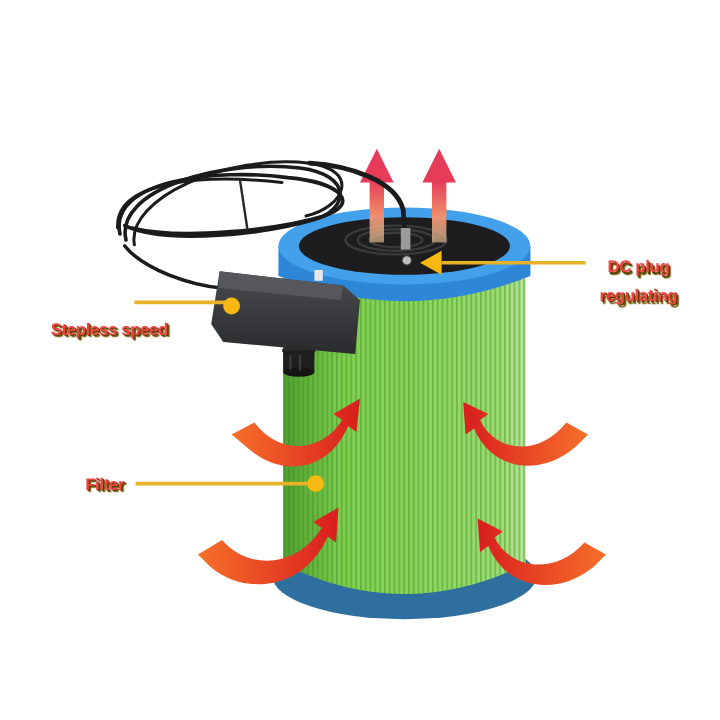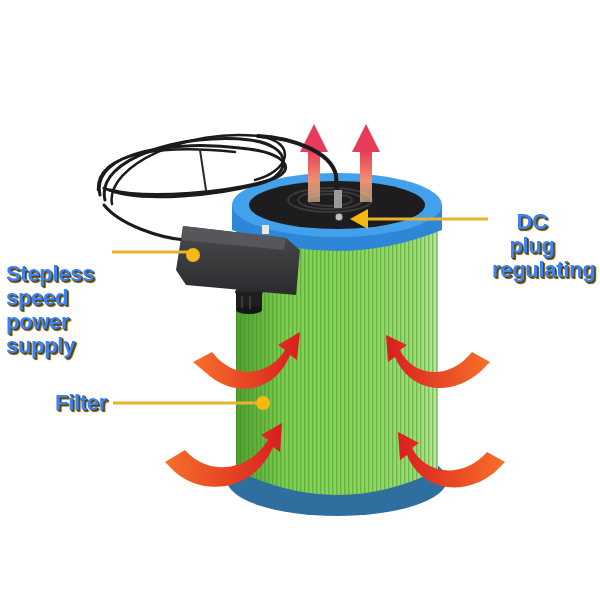--- a/index.html
+++ b/index.html
@@ -2,27 +2,27 @@
 <html><head>
   <meta charset="utf-8">
   <style>
     html, body { margin: 0; padding: 0; background: #ffffff; }
     body { width: 600px; height: 600px; position: relative; overflow: hidden; }
     .stage { position: absolute; left: 0; top: 0; width: 600px; height: 600px; }
     .label {
       position: absolute;
       font-family: "Liberation Sans", sans-serif;
       font-weight: 700;
-      font-size: 22px;
+      font-size: 14px;
       line-height: 24px;
-      color: #3b82f6;
+      color: #ef4444;
       text-shadow: 1px 1px 0 #5a4300, 2px 2px 1px #6b5200;
       letter-spacing: -0.3px;
     }
-    .label-right { }
+    .label-right { text-align: right; }
     .label-center { text-align: center; }
   </style>
 </head>
 <body>
 
 <div class="stage">
   <svg width="600" height="600" viewBox="0 0 600 600">
     <defs>
       <linearGradient id="filterGrad" x1="0" x2="1" y1="0" y2="0">
         <stop offset="0" stop-color="#4f9f2e"></stop>
@@ -128,22 +128,21 @@
       <circle cx="193" cy="255" r="7" fill="#f7b812"></circle>
       <line x1="113" y1="403" x2="260" y2="403" stroke="#e8b22a" stroke-width="3"></line>
       <circle cx="263" cy="403" r="7" fill="#f7b812"></circle>
       <line x1="368" y1="219" x2="488" y2="219" stroke="#e8b22a" stroke-width="3"></line>
       <polygon points="350,219 368,209 368,229" fill="#f7b812"></polygon>
     </g>
   </svg>
 
   <div class="label label-right" style="left:6px; top:262px; width:134px;">
     <div>Stepless speed</div>
-    <div>power supply</div>
   </div>
 
   <div class="label label-center" style="left:492px; top:210px; width:80px;">
     <div>DC plug</div>
     <div>regulating</div>
   </div>
 
-  <div class="label" style="left:55px; top:391px;">Filter</div>
+  <div class="label" style="left:71px; top:391px;">Filter</div>
 </div>
 
 </body></html>

